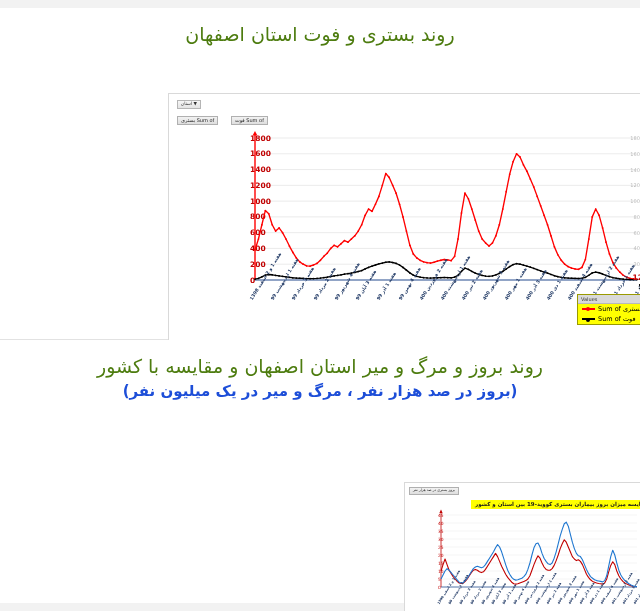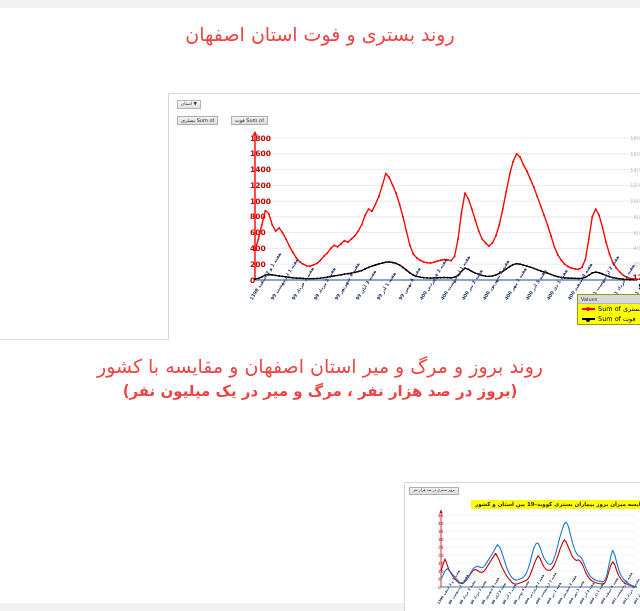--- a/index.html
+++ b/index.html
@@ -20,31 +20,31 @@
   .slide-top{top:8px;height:332px;border-bottom:1px solid #e2e2e2;}
   .slide-bottom{top:340px;height:263px;}
   .slide-sep{
     position:absolute;left:0;right:0;top:340px;height:8px;
     background:linear-gradient(#e8e8e8,#f4f4f4);
   }
 
   .slide-title{
     text-align:center;
     font-family:"DejaVu Sans","Liberation Sans",sans-serif;
-    color:#ef4444;
+    color:#4d7c0f;
     font-size:19px;
     font-weight:400;
     padding-top:14px;
     letter-spacing:.2px;
     line-height:1.3;
     direction:rtl;
   }
   .slide-subtitle{
     text-align:center;
-    color:#ef4444;
+    color:#1d4ed8;
     font-size:15px;
     font-weight:bold;
     margin-top:3px;
     direction:rtl;
   }
 
   
   .pivot{
     position:relative;
     background:#ffffff;

